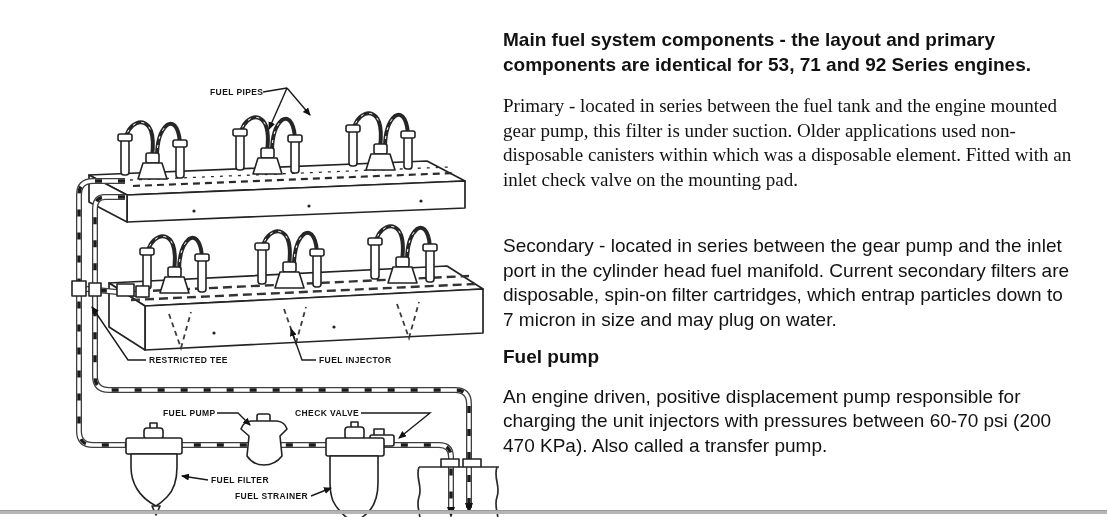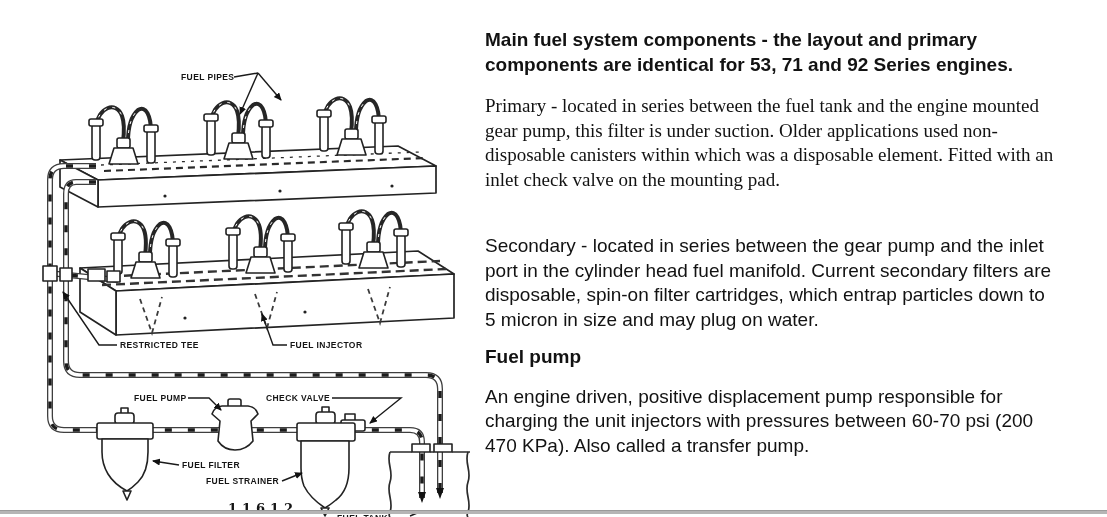--- a/index.html
+++ b/index.html
@@ -8,38 +8,38 @@
     background:#ffffff;
     overflow:hidden;
     position:relative;
     font-family:"Liberation Sans", sans-serif;
     color:#111111;
   }
   .page { position:absolute; inset:0; }
 
   
   .text-col {
-    position:absolute; left:485px; top:28px; width:572px;
+    position:absolute; left:503px; top:28px; width:572px;
     font-size:19px; line-height:24.5px; color:#121212;
   }
   .text-col p, .text-col h3 { margin:0; padding:0; font-size:19px; line-height:24.5px; }
   .intro { font-weight:bold; margin-bottom:17px !important; }
   .heading { font-weight:bold; margin-bottom:28px !important; }
   .heading-gear { margin-bottom:15px !important; }
   .para-primary { margin-bottom:42px !important;font-family:Liberation Serif, serif; }
   .para-secondary { margin-bottom:13px !important; }
 
   
   .bottom-rule {
     position:absolute; left:0; top:510px; width:1107px; height:3px;
     background:#b5b5b5; border-top:1px solid #9a9a9a;
   }
 
   
-  .diagram { position:absolute; left:0; top:0; width:495px; height:445px; }
+  .diagram { position:absolute; left:0; top:15px; width:495px; height:445px;padding-left:29px; }
   svg { display:block; }
   .head-face { fill:#ffffff; stroke:#232323; stroke-width:1.7; stroke-linejoin:round; }
   .dash1 { stroke:#2a2a2a; stroke-width:2.2; stroke-dasharray:7 5; fill:none; }
   .dash2 { stroke:#2a2a2a; stroke-width:1.3; stroke-dasharray:3 6; fill:none; }
   .gallery { stroke:#333; stroke-width:2.4; stroke-dasharray:9 5; fill:none; }
   .dashV { stroke:#3a3a3a; stroke-width:1.8; stroke-dasharray:5 4; fill:none; }
   .dot { fill:#222; }
   .tube-casing { fill:none; stroke:#3f3f3f; stroke-width:6; stroke-linejoin:round; }
   .tube-core   { fill:none; stroke:#ffffff; stroke-width:3.4; stroke-linejoin:round; }
   .tube-ticks  { fill:none; stroke:#1c1c1c; stroke-width:3.4; stroke-dasharray:7 16; }
@@ -206,20 +206,20 @@
         <text class="lbl" x="337" y="521">FUEL TANK</text>
 
         <text class="fig-num" x="263" y="513" text-anchor="middle">11612</text>
       </g>
     </svg>
   </div>
 
   <div class="text-col">
     <p class="intro">Main fuel system components - the layout and primary components are identical for 53, 71 and 92 Series engines.</p>
     <p class="para-primary">Primary - located in series between the fuel tank and the engine mounted gear pump, this filter is under suction. Older applications used non-disposable canisters within which was a disposable element. Fitted with an inlet check valve on the mounting pad.</p>
-    <p class="para-secondary">Secondary - located in series between the gear pump and the inlet port in the cylinder head fuel manifold. Current secondary filters are disposable, spin-on filter cartridges, which entrap particles down to 5 micron in size and may plug on water.</p>
+    <p class="para-secondary">Secondary - located in series between the gear pump and the inlet port in the cylinder head fuel manifold. Current secondary filters are disposable, spin-on filter cartridges, which entrap particles down to 7 micron in size and may plug on water.</p>
     <h3 class="heading heading-gear">Fuel pump</h3>
     <p class="para-gear">An engine driven, positive displacement pump responsible for charging the unit injectors with pressures between 60-70 psi (200 470 KPa). Also called a transfer pump.</p>
   </div>
 
   <div class="bottom-rule"></div>
 
 </div>
 
 </body></html>

